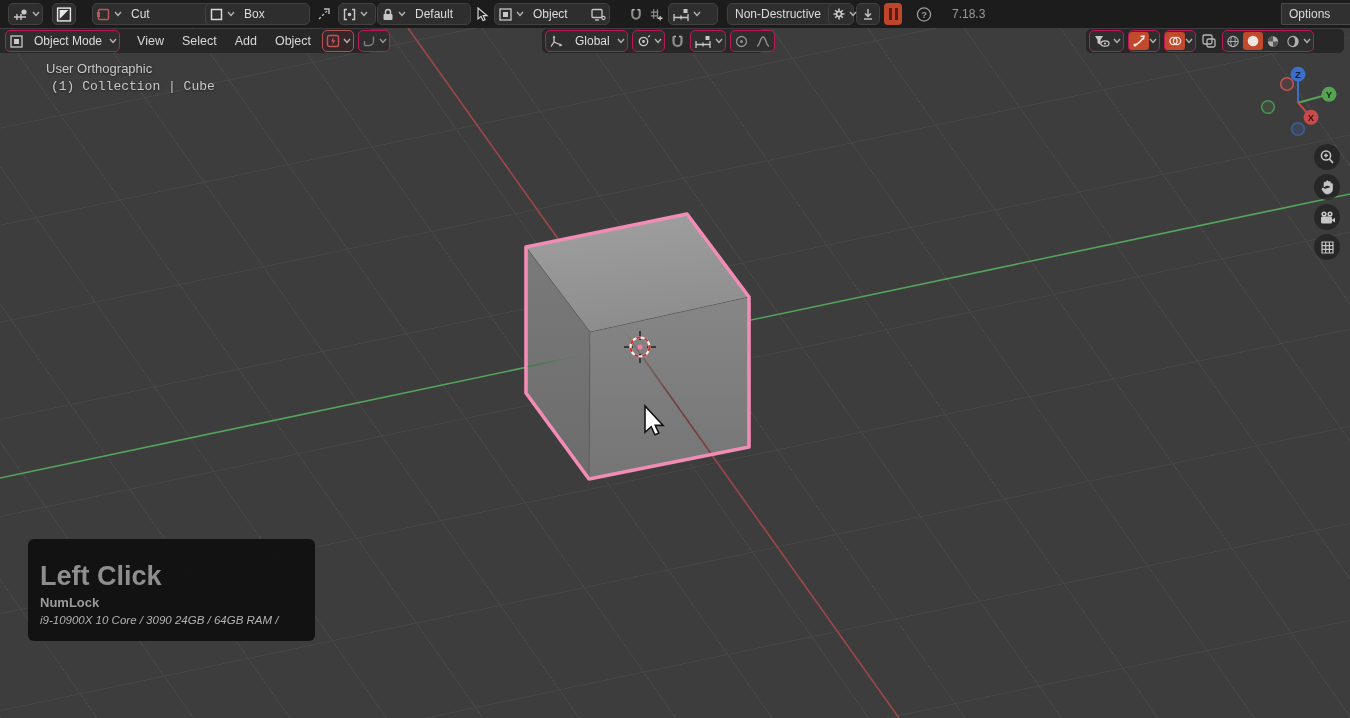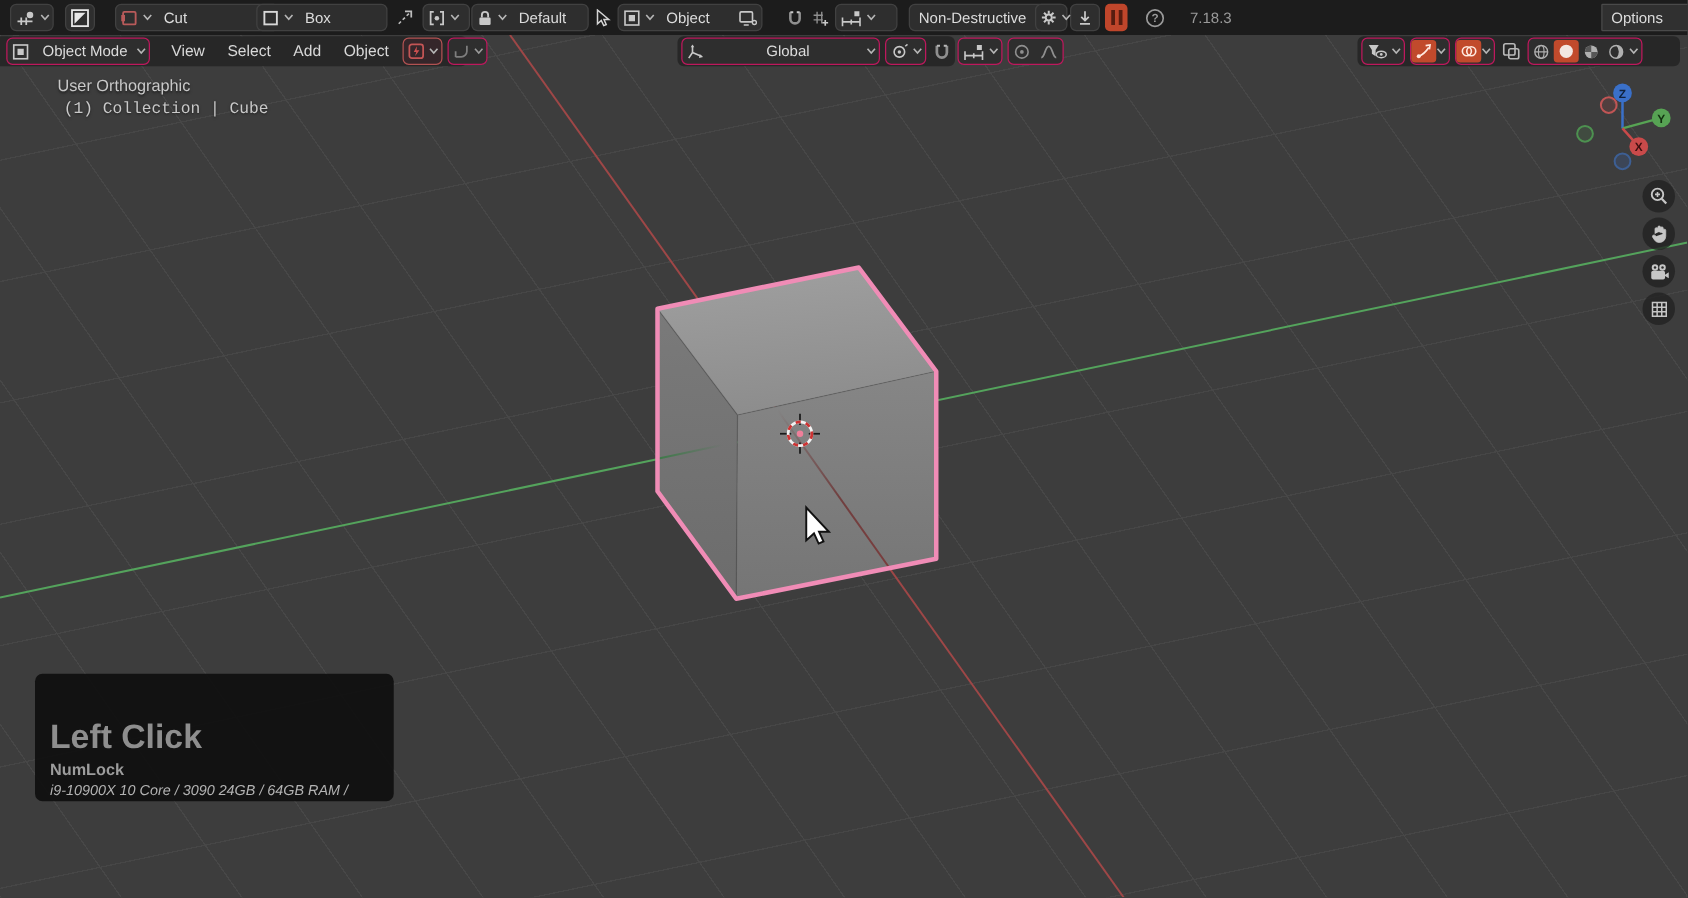--- a/index.html
+++ b/index.html
@@ -47,21 +47,21 @@
 
   
   .vbtn { position:absolute; left:1314px; width:26px; height:26px; border-radius:13px;
           background:rgba(33,33,33,0.78); display:flex; align-items:center;
           justify-content:center; z-index:25; }
 
   
   .keybox { position:absolute; left:28px; top:511px; width:287px; height:102px;
             background:rgba(17,17,17,0.96); border-radius:6px; z-index:28;
             display:flex; flex-direction:column; justify-content:flex-end;
-            padding:8px 12px 2px 12px; }
+            padding:8px 12px 15px 12px; }
   .keytitle { font-size:27px; font-weight:bold; color:#8e8e8e; line-height:1.05; }
   .keysub   { font-size:13px; font-weight:bold; color:#9c9c9c; margin-top:5px; }
   .keyspec  { font-size:11.5px; font-style:italic; color:#b3b3b3; margin-top:4px; }
 
   svg { display:block; }
   .options { position:absolute; top:3px; left:1281px; height:22px; display:flex;
              align-items:center; background:#303030; border:1px solid #4a4a4a;
              border-radius:1px;gap:28px; }
 </style>
 </head>
@@ -382,21 +382,21 @@
         </span>
         <span class="icon chev">
           <svg width="8" height="6" viewBox="0 0 8 6">
               <path d="M1 1 L4 4.5 L7 1" stroke="#9a9a9a" stroke-width="1.3" fill="none"></path>
             </svg>
         </span>
       </div>
     </div>
 
     <div class="cluster" style="left:542px; width:222px;">
-      <div class="grp2" style="margin-left:3px;gap:38px;">
+      <div class="grp2" style="margin-left:3px;">
         <span class="icon">
           <svg width="16" height="15" viewBox="0 0 16 15">
               <path d="M5 2.5 V8 M5 8 L2 12.5 M5 8 L12 11" stroke="#c8c8c8" stroke-width="1.3" fill="none"></path>
               <path d="M3.6 3.8 L5 1.5 L6.4 3.8" fill="#c8c8c8"></path>
               <path d="M10.8 9.2 L13.5 11.6 L10.2 12.4" fill="#c8c8c8"></path>
             </svg>
         </span>
         <span class="txt">Global</span>
         <span class="icon chev">
           <svg width="8" height="6" viewBox="0 0 8 6">

